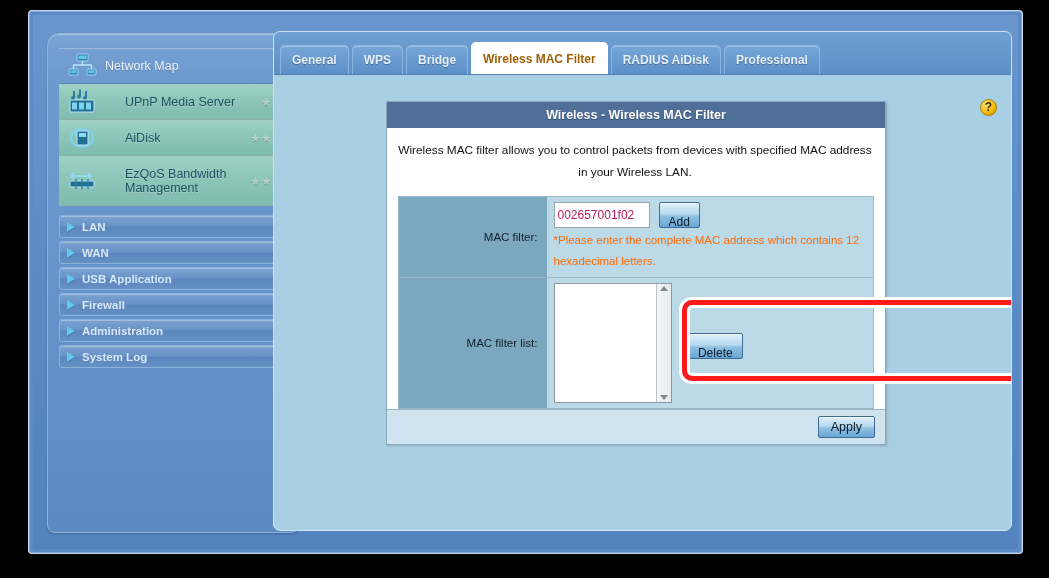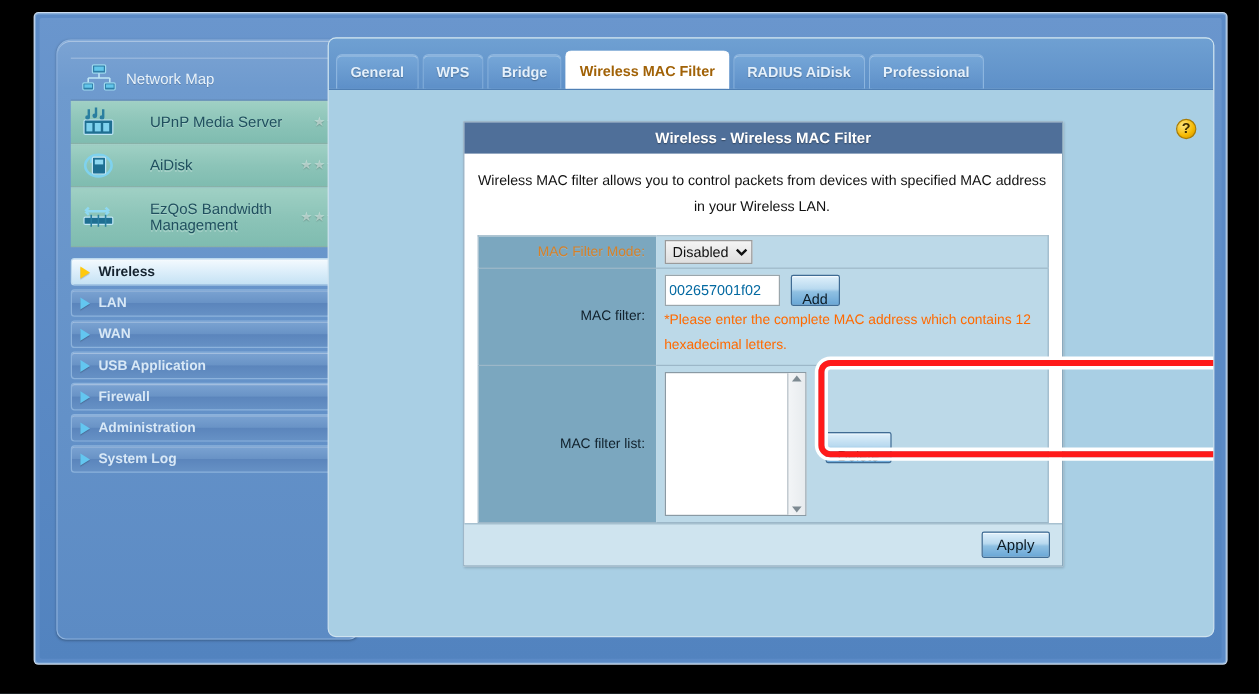--- a/index.html
+++ b/index.html
@@ -187,21 +187,21 @@
     background: linear-gradient(180deg,#f4f4f4,#dfdfdf);
     border: 1px solid #9a9a9a;
     color: #111;
   }
   input.ui-text {
     font-family: "Liberation Sans", sans-serif;
     font-size: 12px;
     width: 96px; height: 19px;
     padding: 12px 3px;
     border: 1px solid #9aa6ac;
-    background: #fff; color: #0369a1;
+    background: #fff; color: #be185d;
   }
   .btn {
     font-family: "Liberation Sans", sans-serif;
     font-size: 12px;
     height: 20px;
     padding: 12px 9px;
     color: #0d1b24;
     background: linear-gradient(180deg,#dff0fb 0%, #b8d9ef 45%, #8fc0e2 55%, #6aa7d6 100%);
     border: 1px solid #3f6b93;
     border-radius: 2px;
@@ -339,24 +339,20 @@
         <span class="lbl">EzQoS Bandwidth Management</span>
         <span class="stars">
           <span class="star dim">★</span>
           <span class="star dim">★</span>
           <span class="star">★</span>
         </span>
       </div>
 
 
       <div class="nav-sub-wrap">
-        <div class="nav-sub active">
-          <span class="tri"></span>
-          <span>Wireless</span>
-        </div>
         <div class="nav-sub">
           <span class="tri"></span>
           <span>LAN</span>
         </div>
         <div class="nav-sub">
           <span class="tri"></span>
           <span>WAN</span>
         </div>
         <div class="nav-sub">
           <span class="tri"></span>
@@ -405,28 +401,20 @@
         <div id="help-icon">
           <span>?</span>
         </div>
 
         <div id="panel">
           <div id="panel-title">Wireless - Wireless MAC Filter</div>
           <div id="panel-desc">Wireless MAC filter allows you to control packets from devices with specified MAC address in your Wireless LAN.</div>
 
           <table class="form-table">
             <tbody>
-                <tr class="row-mode">
-              <td class="lbl-cell orange">MAC Filter Mode:</td>
-              <td class="val-cell">
-                <select class="ui-select">
-                  <option>Disabled</option>
-                </select>
-              </td>
-            </tr>
             <tr>
               <td class="lbl-cell">MAC filter:</td>
               <td class="val-cell">
                 <div style="display:flex;align-items:center;gap:9px;">
                   <input class="ui-text" type="text" value="002657001f02" style="">
                   <button class="btn">Add</button>
                 </div>
                 <div class="note">*Please enter the complete MAC address which contains 12 hexadecimal letters.</div>
               </td>
             </tr>

